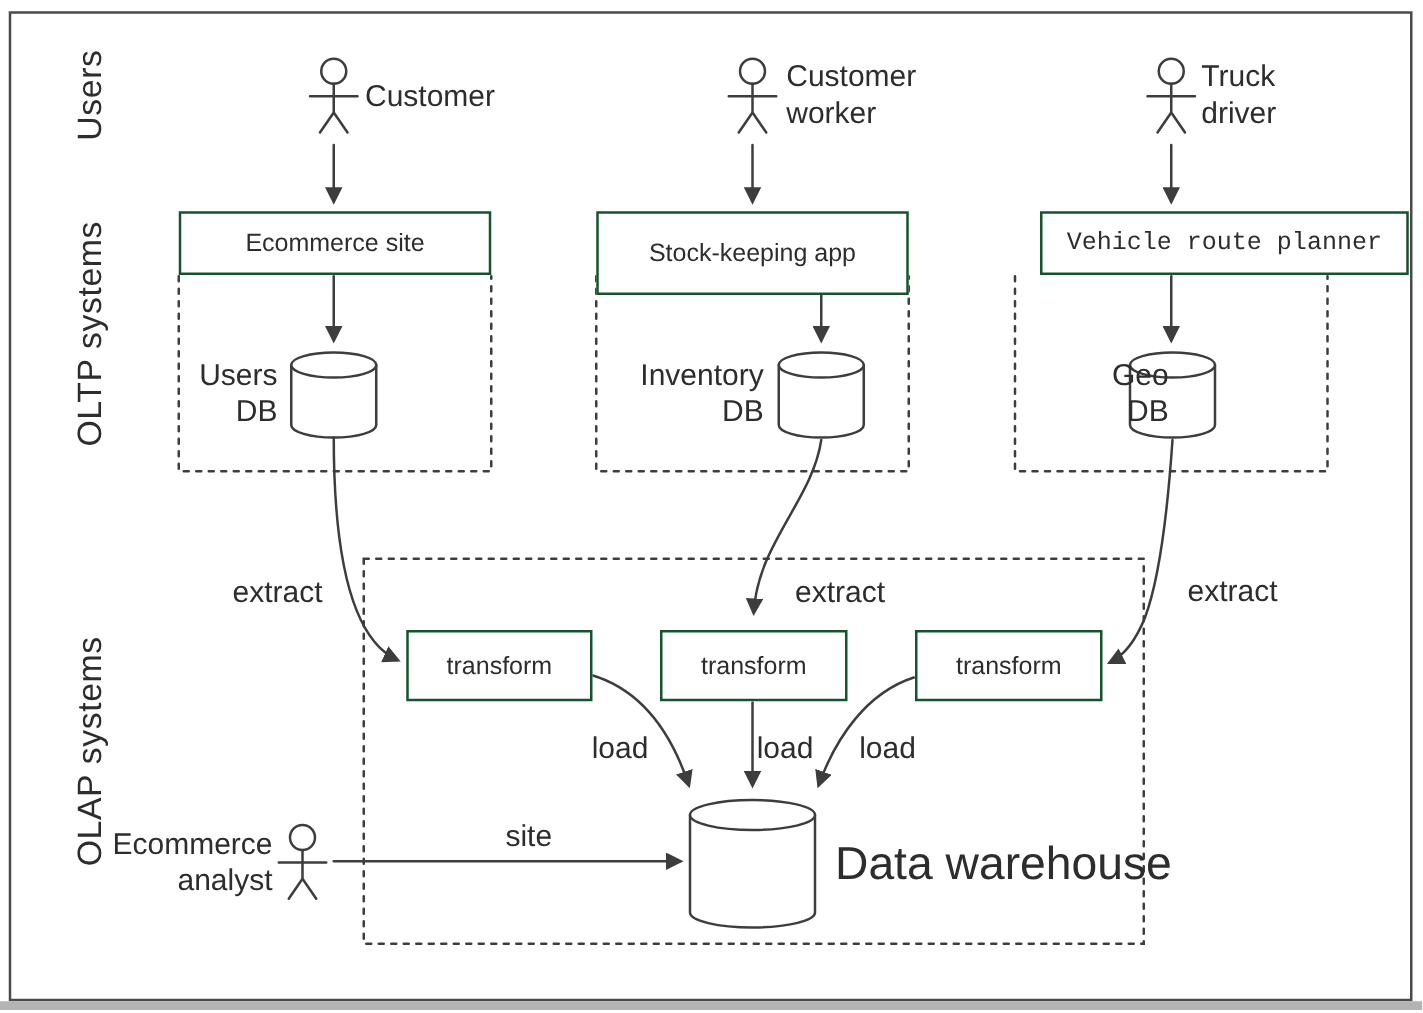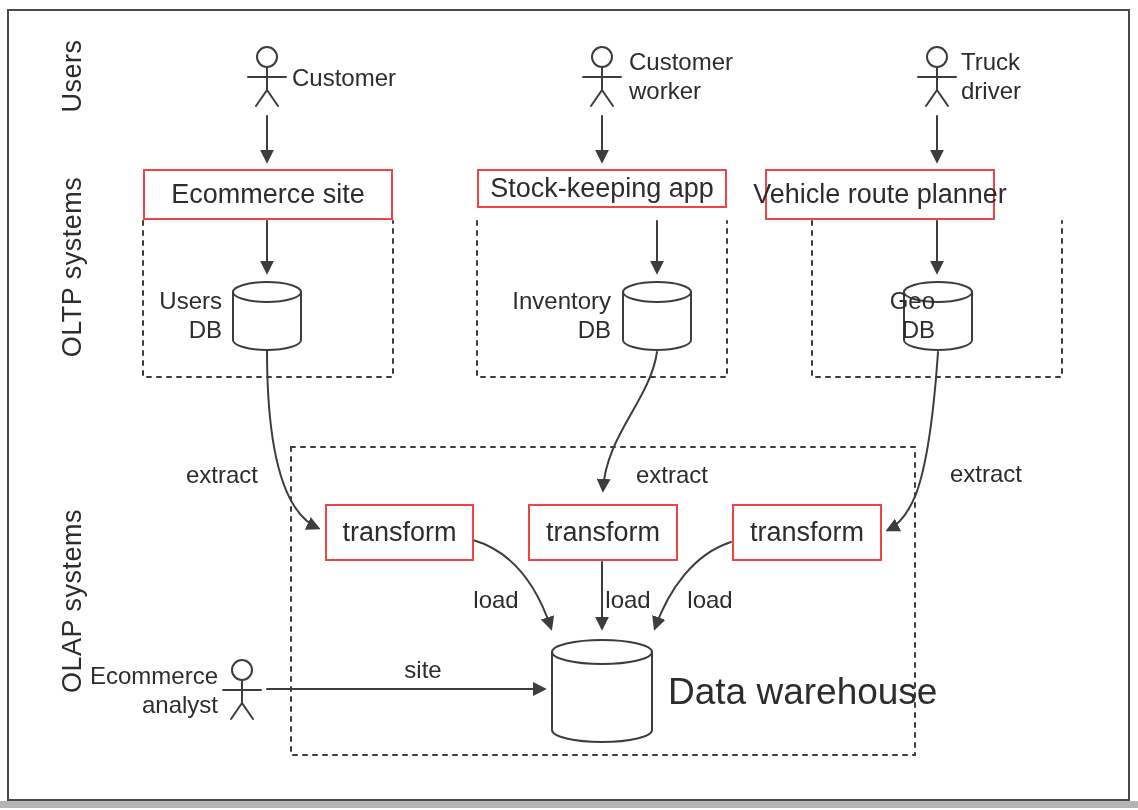--- a/index.html
+++ b/index.html
@@ -9,23 +9,23 @@
   }
   #frame{
     position:absolute;left:7px;top:9px;width:1123px;height:792px;
     border:2px solid #4a4a4a;box-sizing:border-box;background:transparent;
   }
   #bottom-strip{
     position:absolute;left:0;top:801px;width:1138px;height:7px;background:#b4b4b4;
   }
   svg.layer{position:absolute;left:0;top:0;width:1138px;height:810px;}
   .box{
-    position:absolute;background:#fff;border:2px solid #ef4444;box-sizing:border-box;
+    position:absolute;background:#fff;border:2px solid #14532d;box-sizing:border-box;
     display:flex;align-items:center;justify-content:center;
-    font-size:27px;line-height:1;white-space:nowrap;
+    font-size:20px;line-height:1;white-space:nowrap;
   }
   .lbl{
     position:absolute;font-size:24px;line-height:29px;white-space:nowrap;
   }
   .center{transform:translate(-50%,-50%);text-align:left;}
   .leftanchor{transform:translate(0,-50%);text-align:left;}
   .rightanchor{transform:translate(-100%,-50%);text-align:right;}
   .rot{
     transform:translate(-50%,-50%) rotate(-90deg);
     font-size:27px;letter-spacing:0.5px;color:#2d2d2d;
@@ -114,24 +114,24 @@
       <path d="M602,562 V628" marker-end="url(#ah)"></path>
       <path d="M731,542 C694,554 669,589 655,628" marker-end="url(#ah)"></path>
 
       <path d="M267,689 H544" marker-end="url(#ah)"></path>
     </g>
   </svg>
 
   <div class="box" style="left:143px;top:169px;width:250px;height:51px;">
     <span>Ecommerce site</span>
   </div>
-  <div class="box" style="left:477px;top:169px;width:250px;height:39px;">
+  <div class="box" style="left:477px;top:169px;width:250px;height:67px;">
     <span>Stock-keeping app</span>
   </div>
-  <div class="box" style="left:765px;top:169px;width:230px;height:51px;">
+  <div class="box" style="left:832px;top:169px;width:295px;height:51px;font-family:Liberation Mono, monospace;">
     <span>Vehicle route planner</span>
   </div>
 
   <div class="box" style="left:325px;top:504px;width:149px;height:57px;">
     <span>transform</span>
   </div>
   <div class="box" style="left:528px;top:504px;width:150px;height:57px;">
     <span>transform</span>
   </div>
   <div class="box" style="left:732px;top:504px;width:150px;height:57px;">

